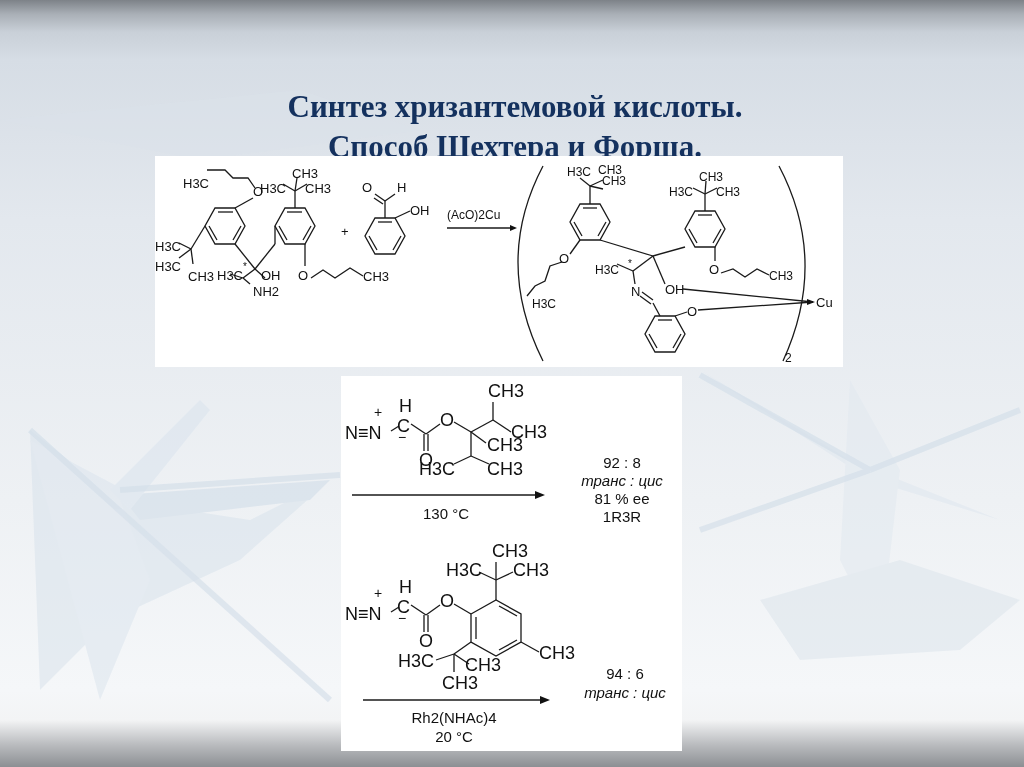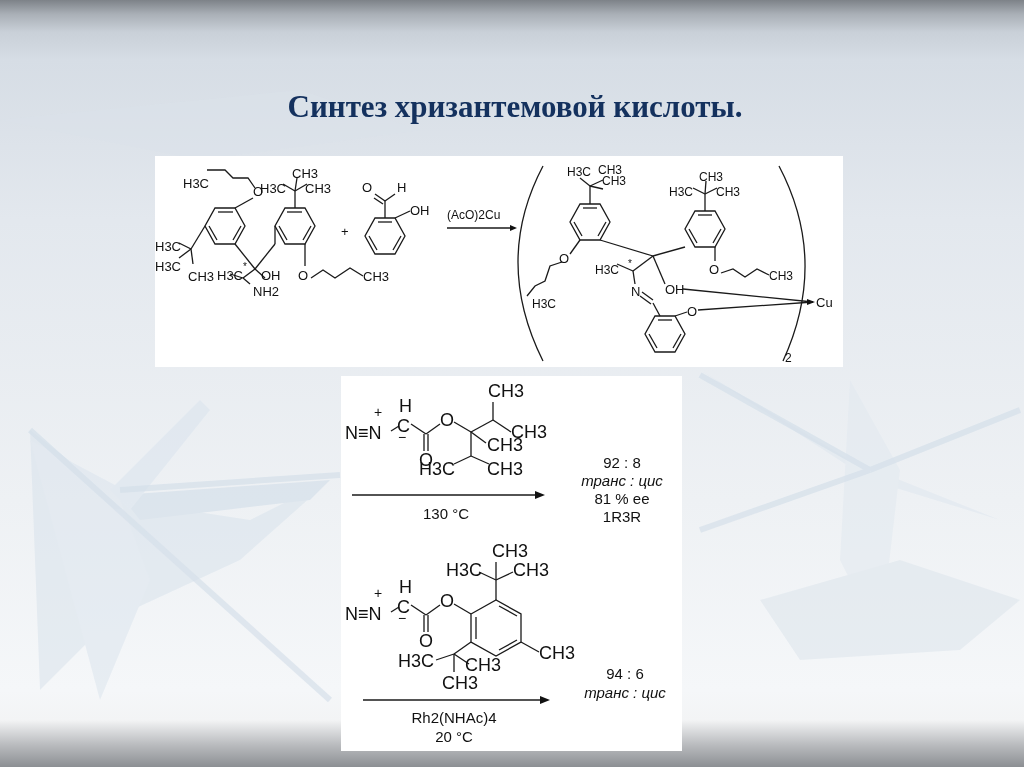--- a/index.html
+++ b/index.html
@@ -42,20 +42,21 @@
     <line x1="30" y1="430" x2="330" y2="700"></line>
     <line x1="120" y1="490" x2="340" y2="475"></line>
     <line x1="700" y1="375" x2="870" y2="470"></line>
     <line x1="870" y1="470" x2="1020" y2="410"></line>
     <line x1="700" y1="530" x2="870" y2="470"></line>
   </g>
 </svg>
 
 <div class="slide-title">
   <div>Синтез хризантемовой кислоты.</div>
+  <div>Способ Шехтера и Форша.</div>
 </div>
 
 <div class="panel panel1">
   <svg width="688" height="211" viewBox="0 0 688 211">
 
     <g>
 
       <polygon class="bond" points="60,52 80,52 90,70 80,88 60,88 50,70"></polygon>
       <line class="bond" x1="63" y1="56" x2="78" y2="56"></line>
       <line class="bond" x1="86" y1="70" x2="78" y2="84"></line>

